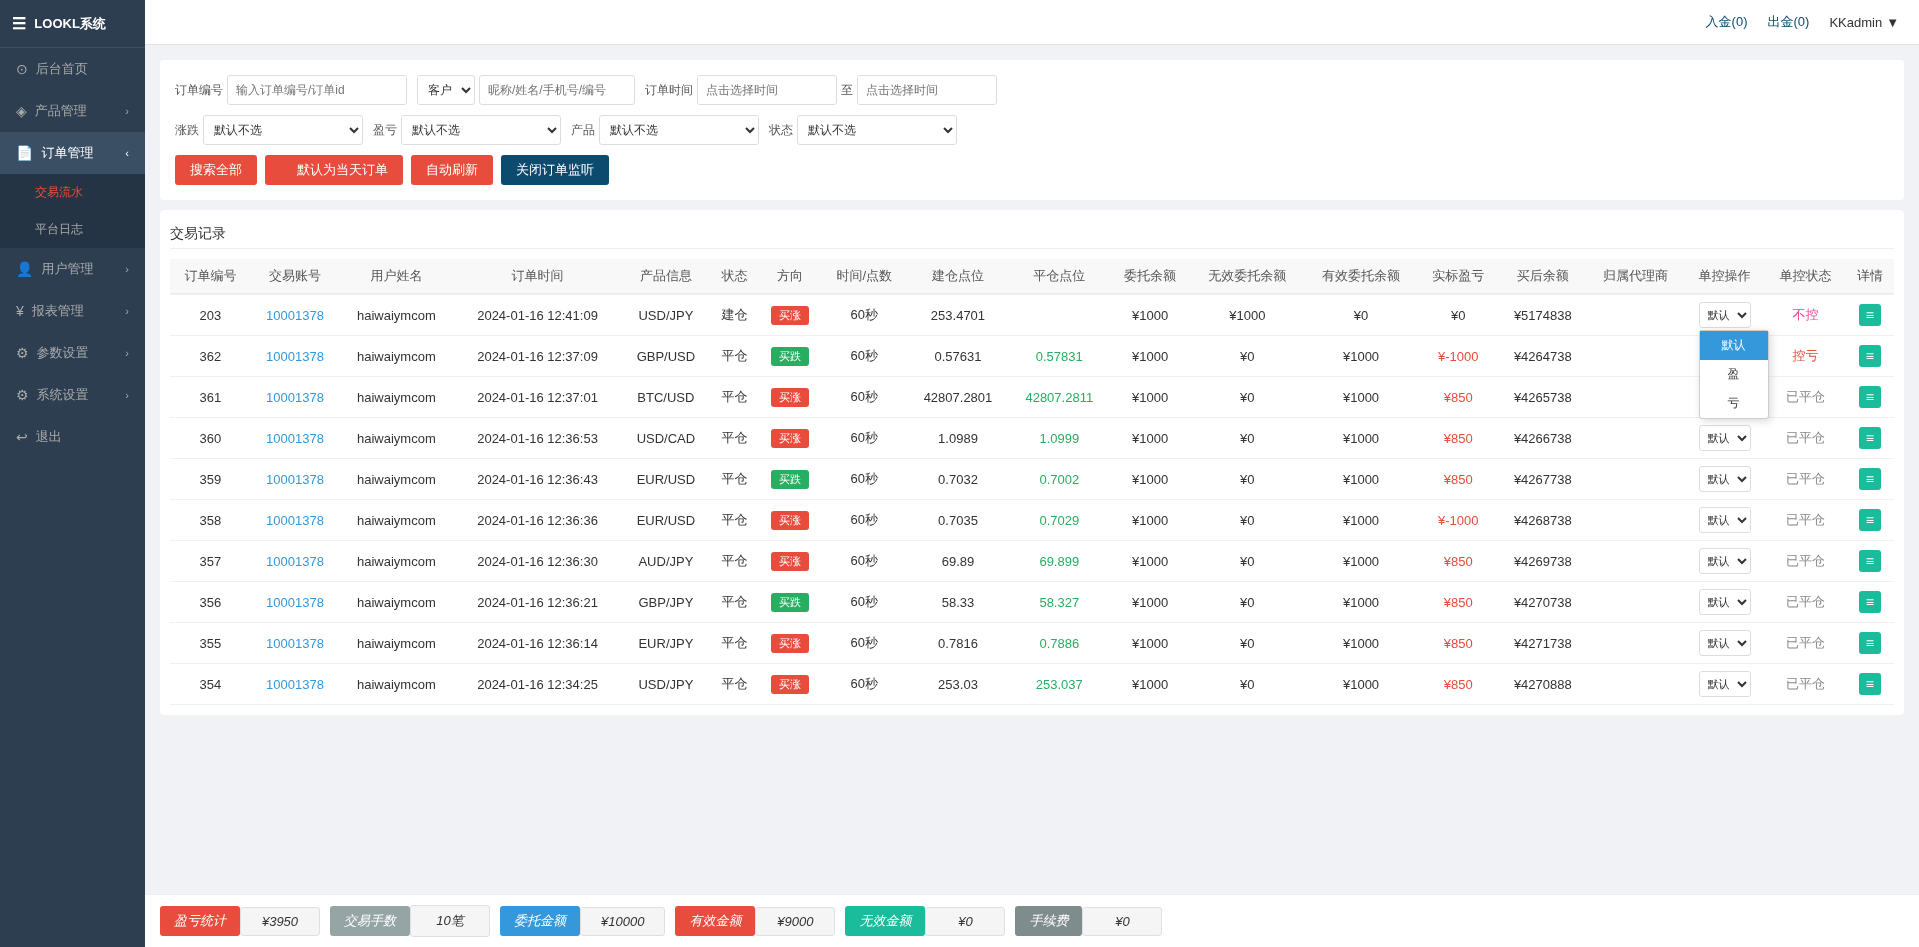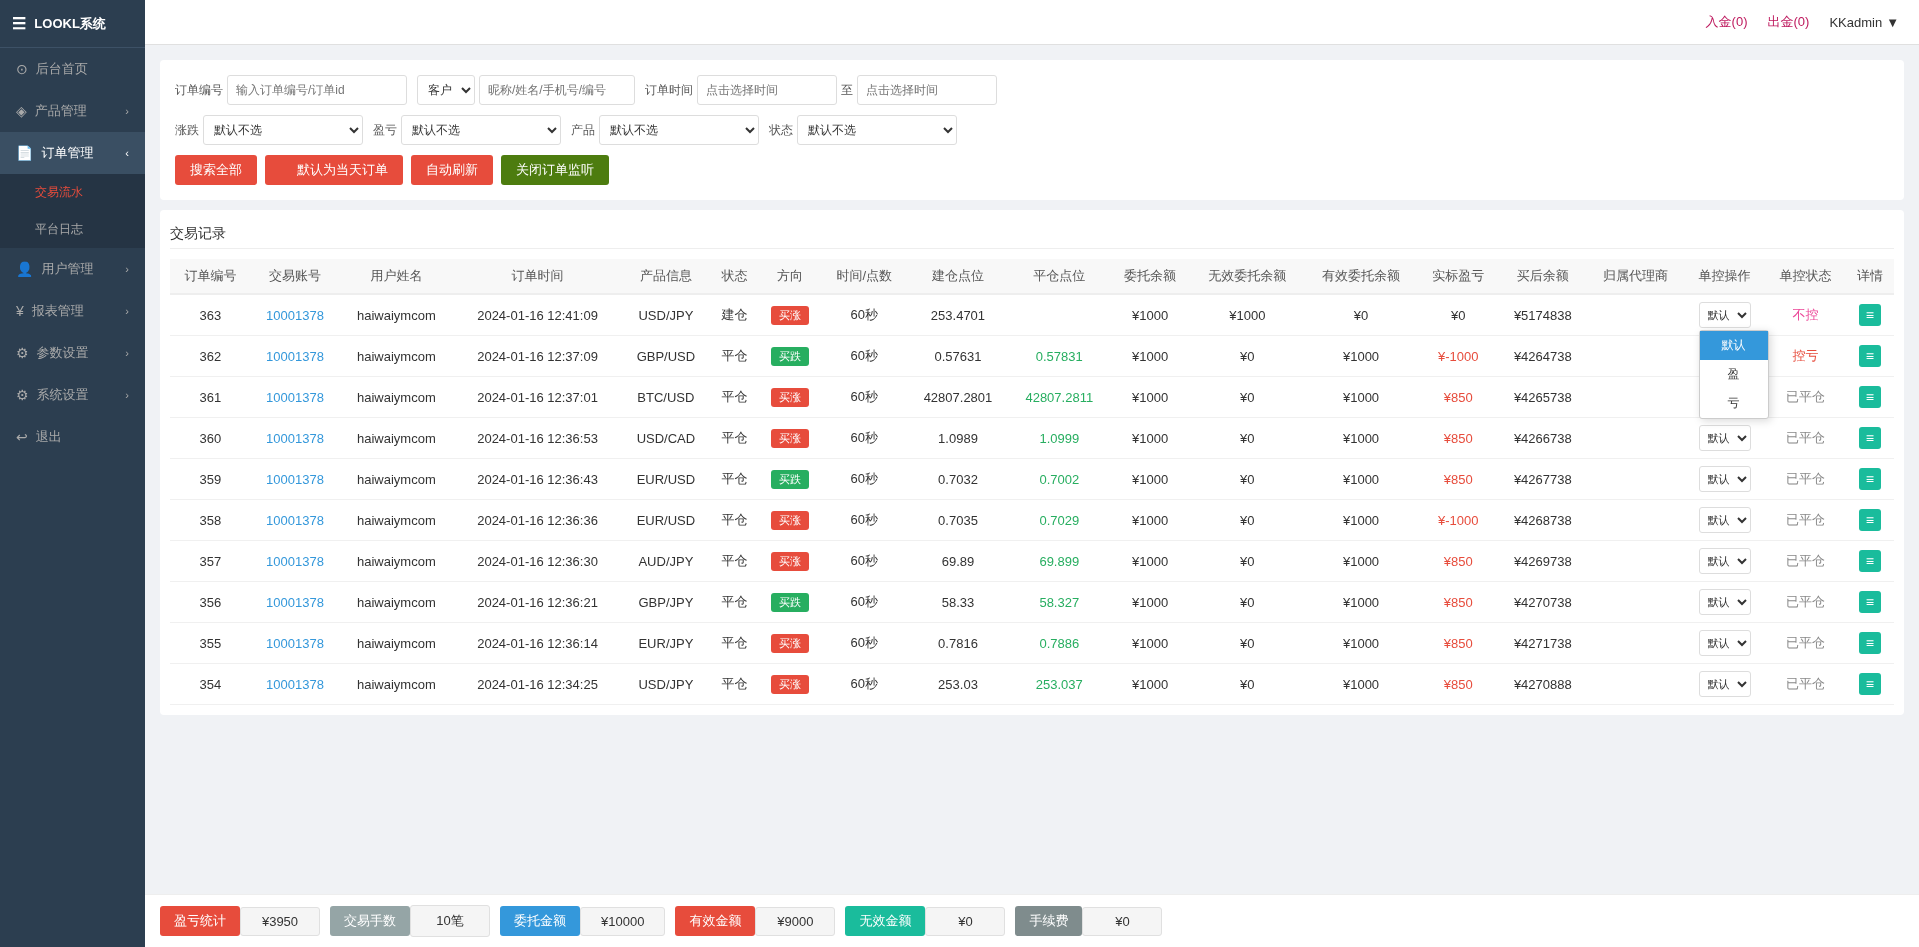--- a/index.html
+++ b/index.html
@@ -15,42 +15,42 @@
     .sidebar-item .arrow { margin-left: auto; font-size: 11px; }
     .sidebar-sub { background: #253444; }
     .sidebar-sub-item { padding: 10px 16px 10px 35px; cursor: pointer; color: #aaa; font-size: 12px; }
     .sidebar-sub-item.active { color: #e74c3c; }
 
     
     .main { flex: 1; display: flex; flex-direction: column; overflow: hidden; }
 
     
     .header { background: #fff; height: 45px; display: flex; align-items: center; justify-content: flex-end; padding: 0 20px; gap: 20px; border-bottom: 1px solid #e0e0e0; flex-shrink: 0; }
-    .header-btn { color: #be185d; cursor: pointer; font-size: 13px; }
+    .header-btn { color: #0c4a6e; cursor: pointer; font-size: 13px; }
     .header-user { display: flex; align-items: center; gap: 4px; cursor: pointer; color: #333; }
 
     
     .content { flex: 1; padding: 15px; overflow-y: auto; }
 
     
     .filter-area { background: #fff; padding: 15px; border-radius: 4px; margin-bottom: 10px; }
     .filter-row { display: flex; align-items: center; gap: 10px; margin-bottom: 10px; flex-wrap: wrap; }
     .filter-label { color: #555; font-size: 12px; white-space: nowrap; }
     .filter-input { height: 30px; border: 1px solid #ddd; border-radius: 3px; padding: 0 8px; font-size: 12px; color: #333; outline: none; }
     .filter-select { height: 30px; border: 1px solid #ddd; border-radius: 3px; padding: 0 6px; font-size: 12px; color: #333; outline: none; background: #fff; }
     .filter-group { display: flex; align-items: center; gap: 4px; }
     .filter-date-sep { color: #555; font-size: 12px; }
 
     
     .btn { height: 30px; padding: 0 15px; border: none; border-radius: 3px; cursor: pointer; font-size: 13px; color: #fff; }
     .btn-search { background: #27ae60; }
     .btn-search-all { background: #e74c3c; }
     .btn-default-today { background: #e74c3c; padding-left: 32px; }
     .btn-auto-refresh { background: #e74c3c; }
-    .btn-close-monitor { background: #4d7c0f; font-family: Liberation Mono, monospace; }
+    .btn-close-monitor { background: #0c4a6e; font-family: Liberation Mono, monospace; }
 
     
     .action-row { display: flex; align-items: center; gap: 8px; margin-top: 8px; }
 
     
     .table-area { background: #fff; border-radius: 4px; padding: 10px; }
     .table-title { font-size: 14px; color: #333; font-weight: normal; margin-bottom: 10px; padding: 5px 0; border-bottom: 1px solid #eee; }
     .table-wrapper { overflow-x: auto; }
     table { width: 100%; border-collapse: collapse; font-size: 12px; }
     th { background: #f8f8f8; color: #555; padding: 8px 6px; text-align: center; border-bottom: 2px solid #eee; white-space: nowrap; font-weight: normal; }
@@ -67,21 +67,21 @@
 
     
     .detail-icon { display: inline-block; width: 22px; height: 22px; background: #1abc9c; border-radius: 3px; color: #fff; font-size: 14px; line-height: 22px; cursor: pointer; }
 
     
     .dropdown-overlay { position: absolute; background: #fff; border: 1px solid #ccc; border-radius: 3px; box-shadow: 2px 2px 8px rgba(0,0,0,0.15); z-index: 100; min-width: 70px; }
     .dropdown-item { padding: 6px 12px; cursor: pointer; font-size: 12px; color: #333; }
     .dropdown-item.selected { background: #3498db; color: #fff; }
 
     
-    .footer-stats { background: #fff; padding: 10px 15px; display: flex; align-items: center; gap: 0; border-top: 1px solid #eee; flex-shrink: 0; }
+    .footer-stats { background: #fff; padding: 10px 15px; display: flex; align-items: center; gap: 0; border-top: 1px solid #eee; flex-shrink: 0; font-style: italic; }
     .stat-group { display: flex; align-items: center; gap: 0; }
     .stat-label { padding: 6px 14px; border-radius: 3px; color: #fff; font-size: 13px; white-space: nowrap; }
     .stat-value { padding: 6px 20px; background: #f5f5f5; font-size: 13px; color: #333; border: 1px solid #e0e0e0; border-radius: 3px; min-width: 80px; text-align: center; margin-right: 10px; }
     .stat-label-red { background: #e74c3c; }
     .stat-label-gray { background: #95a5a6; }
     .stat-label-blue { background: #3498db; }
     .stat-label-orange { background: #e74c3c; }
     .stat-label-teal { background: #1abc9c; }
     .stat-label-darkgray { background: #7f8c8d; }
 
@@ -226,21 +226,21 @@
               <th>实标盈亏</th>
               <th>买后余额</th>
               <th>归属代理商</th>
               <th>单控操作</th>
               <th>单控状态</th>
               <th>详情</th>
             </tr>
           </thead>
           <tbody id="table-body">
           <tr>
-      <td>363</td>
+      <td>203</td>
       <td class="text-blue">10001378</td>
       <td>haiwaiymcom</td>
       <td>2024-01-16 12:41:09</td>
       <td>USD/JPY</td>
       <td>建仓</td>
       <td>
         <span class="badge badge-buy">买涨</span>
       </td>
       <td>60秒</td>
       <td>253.4701</td>

